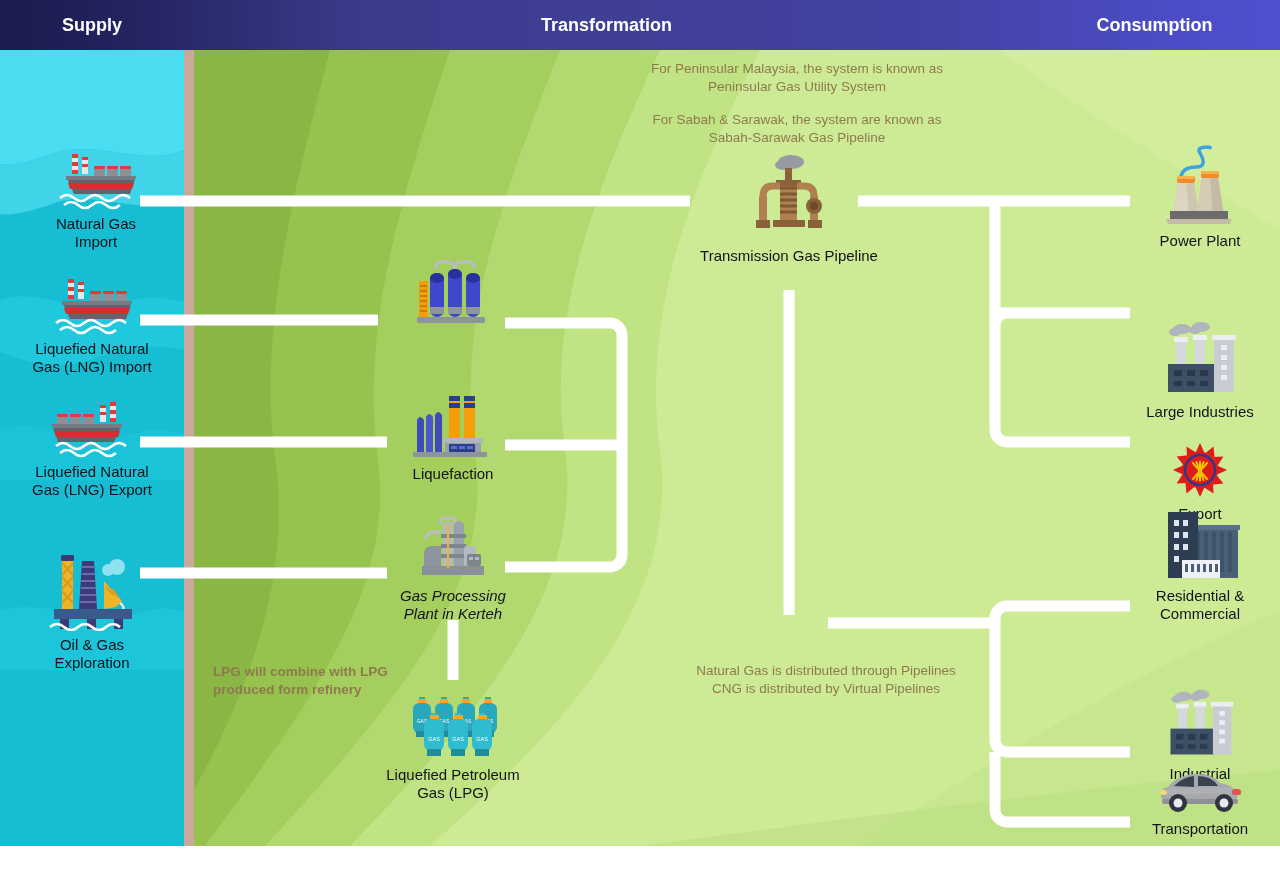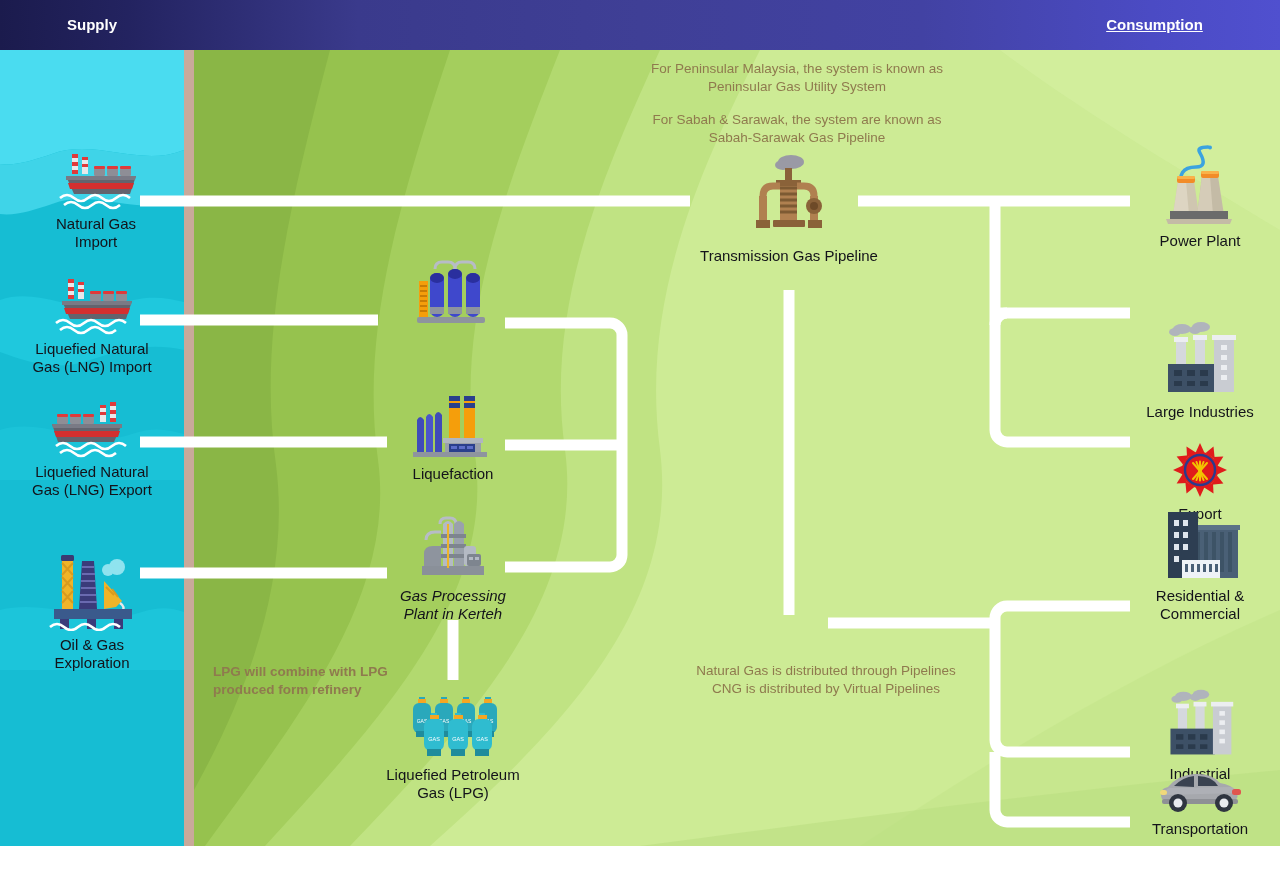--- a/index.html
+++ b/index.html
@@ -6,24 +6,24 @@
   html,body { width:1280px; height:896px; background:#ffffff;
     font-family:"Liberation Sans", sans-serif; overflow:hidden; }
 
   #stage { position:relative; width:1280px; height:896px; background:#fff; }
 
   
   .header { position:absolute; left:0; top:0; width:1280px; height:50px;
     background:linear-gradient(90deg,#1b1b4d 0%, #232360 10%, #3a3a8c 28%, #3f3f96 50%, #4242a3 72%, #4b4bc4 90%, #5050cf 100%);
     color:#fff; }
   .header .lbl { position:absolute; top:0; height:50px; line-height:50px;
-    font-size:15px; font-weight:bold; white-space:nowrap; }
+    font-size:18px; font-weight:bold; white-space:nowrap; }
   .hdr-supply { left:0; width:184px; text-align:center; }
   .hdr-transformation { left:184px; width:845px; text-align:center; }
-  .hdr-consumption { left:1029px; width:251px; text-align:center;text-decoration:underline; }
+  .hdr-consumption { left:1029px; width:251px; text-align:center; }
 
   
   .canvas { position:absolute; left:0; top:50px; width:1280px; height:796px; overflow:hidden; }
   .bgsvg { position:absolute; left:0; top:0; width:1280px; height:796px; }
 
   
   .supply-col { position:absolute; left:0; top:0; width:184px; height:796px;
     background:#16bdd3; overflow:hidden; }
 
   
@@ -44,20 +44,21 @@
 
   .cap-big { font-size:15px; }
 </style>
 </head>
 <body>
 
 <div id="stage">
 
   <div class="header">
     <div class="lbl hdr-supply">Supply</div>
+    <div class="lbl hdr-transformation">Transformation</div>
     <div class="lbl hdr-consumption">Consumption</div>
   </div>
 
   <div class="canvas">
 
     <svg class="bgsvg" viewBox="0 0 1280 796" preserveAspectRatio="none">
       <rect x="184" y="0" width="1096" height="796" fill="#cdeb95"></rect>
       <path d="M194,0 L760,0 C700,120 640,250 660,400 C680,560 560,680 430,796 L194,796 Z" fill="#c0e383"></path>
       <path d="M194,0 L660,0 C600,130 545,260 565,400 C585,550 470,670 350,796 L194,796 Z" fill="#b2d96f"></path>
       <path d="M194,0 L560,0 C505,140 455,270 475,405 C495,545 385,665 265,796 L194,796 Z" fill="#a4ce5d"></path>

